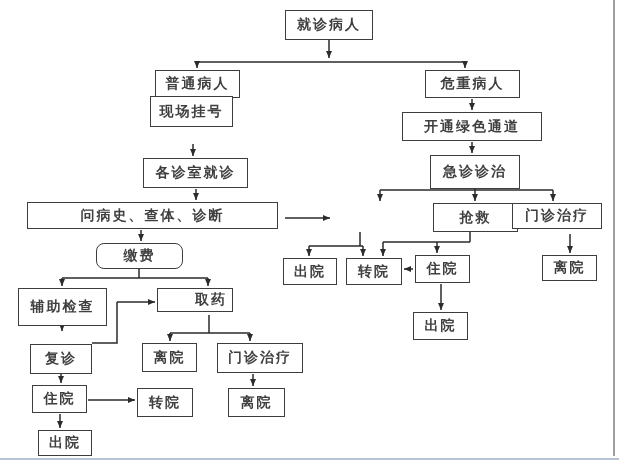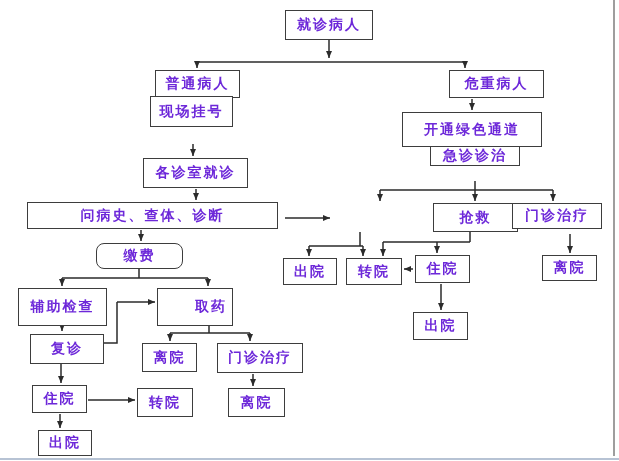--- a/index.html
+++ b/index.html
@@ -4,21 +4,21 @@
 <style>
   html,body{margin:0;padding:0;background:#fff;}
   .canvas{
     position:relative;width:619px;height:461px;background:#ffffff;
     font-family:"Liberation Sans","DejaVu Sans",sans-serif;overflow:hidden;
   }
   .edges{position:absolute;left:0;top:0;width:619px;height:461px;}
   .node{
     position:absolute;box-sizing:border-box;background:#ffffff;
     border:1.5px solid #3d3d3d;display:flex;align-items:center;justify-content:center;
-    font-size:14px;font-weight:bold;color:#6d28d9;letter-spacing:2px;white-space:nowrap;
+    font-size:14px;font-weight:bold;color:#404040;letter-spacing:2px;white-space:nowrap;
     z-index:2;
   }
   .frame-right{position:absolute;right:4px;top:0;width:2px;height:456px;background:#9e9e9e;}
   .frame-bottom{position:absolute;left:0;bottom:1px;width:619px;height:2px;background:#b7c3d4;}
 </style>
 </head>
 <body>
 
 <div class="canvas">
 
@@ -83,31 +83,31 @@
     </g>
   </svg>
 
   <div class="node" style="left:285px;top:10px;width:88px;height:30px;">就诊病人</div>
   <div class="node" style="left:155px;top:70px;width:85px;height:28px;text-align:right;">普通病人</div>
   <div class="node" style="left:150px;top:96px;width:83px;height:31px;text-align:center;">现场挂号</div>
   <div class="node" style="left:143px;top:158px;width:105px;height:30px;text-align:center;">各诊室就诊</div>
   <div class="node" style="left:27px;top:202px;width:251px;height:27px;font-family:Liberation Mono, monospace;">问病史、查体、诊断</div>
   <div class="node" style="left:96px;top:243px;width:87px;height:26px;border-radius:8px;">缴费</div>
   <div class="node" style="left:18px;top:288px;width:89px;height:38px;">辅助检查</div>
-  <div class="node" style="left:157px;top:288px;width:76px;height:38px;padding-left:32px;">取药</div>
-  <div class="node" style="left:30px;top:334px;width:74px;height:30px;">复诊</div>
+  <div class="node" style="left:157px;top:288px;width:76px;height:24px;padding-left:32px;">取药</div>
+  <div class="node" style="left:30px;top:344px;width:62px;height:30px;">复诊</div>
   <div class="node" style="left:142px;top:343px;width:55px;height:29px;">离院</div>
   <div class="node" style="left:217px;top:343px;width:86px;height:30px;">门诊治疗</div>
   <div class="node" style="left:137px;top:388px;width:56px;height:29px;">转院</div>
   <div class="node" style="left:228px;top:388px;width:57px;height:29px;">离院</div>
   <div class="node" style="left:32px;top:385px;width:55px;height:28px;">住院</div>
   <div class="node" style="left:38px;top:430px;width:54px;height:26px;">出院</div>
-  <div class="node" style="left:449px;top:70px;width:95px;height:28px;">危重病人</div>
-  <div class="node" style="left:402px;top:112px;width:140px;height:35px;">开通绿色通道</div>
-  <div class="node" style="left:430px;top:146px;width:90px;height:20px;text-align:center;">急诊诊治</div>
+  <div class="node" style="left:425px;top:70px;width:95px;height:28px;">危重病人</div>
+  <div class="node" style="left:402px;top:112px;width:140px;height:29px;">开通绿色通道</div>
+  <div class="node" style="left:430px;top:155px;width:90px;height:34px;text-align:center;">急诊诊治</div>
   <div class="node" style="left:433px;top:203px;width:85px;height:29px;">抢救</div>
   <div class="node" style="left:512px;top:203px;width:90px;height:26px;">门诊治疗</div>
   <div class="node" style="left:283px;top:258px;width:54px;height:27px;">出院</div>
   <div class="node" style="left:346px;top:258px;width:56px;height:27px;">转院</div>
   <div class="node" style="left:415px;top:255px;width:55px;height:28px;">住院</div>
   <div class="node" style="left:542px;top:255px;width:55px;height:26px;">离院</div>
   <div class="node" style="left:413px;top:312px;width:55px;height:28px;">出院</div>
 
   <div class="frame-right"></div>
   <div class="frame-bottom"></div>

